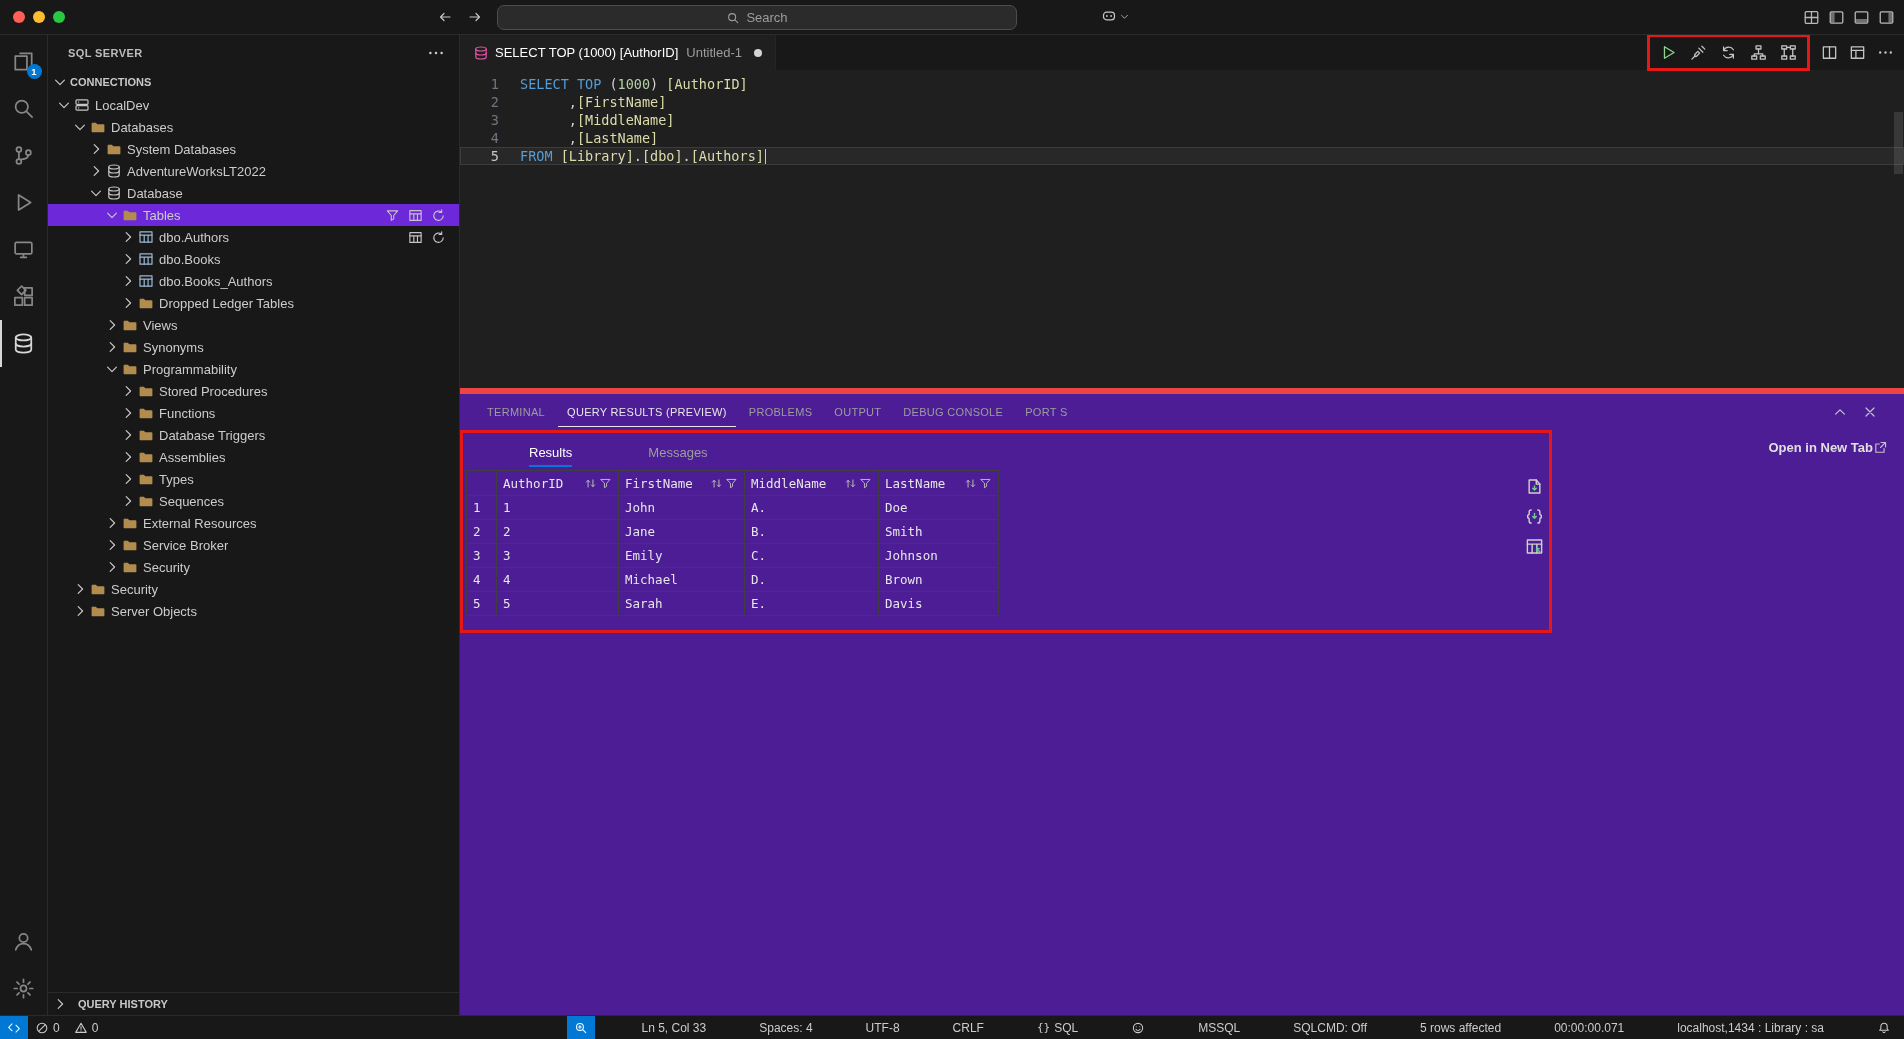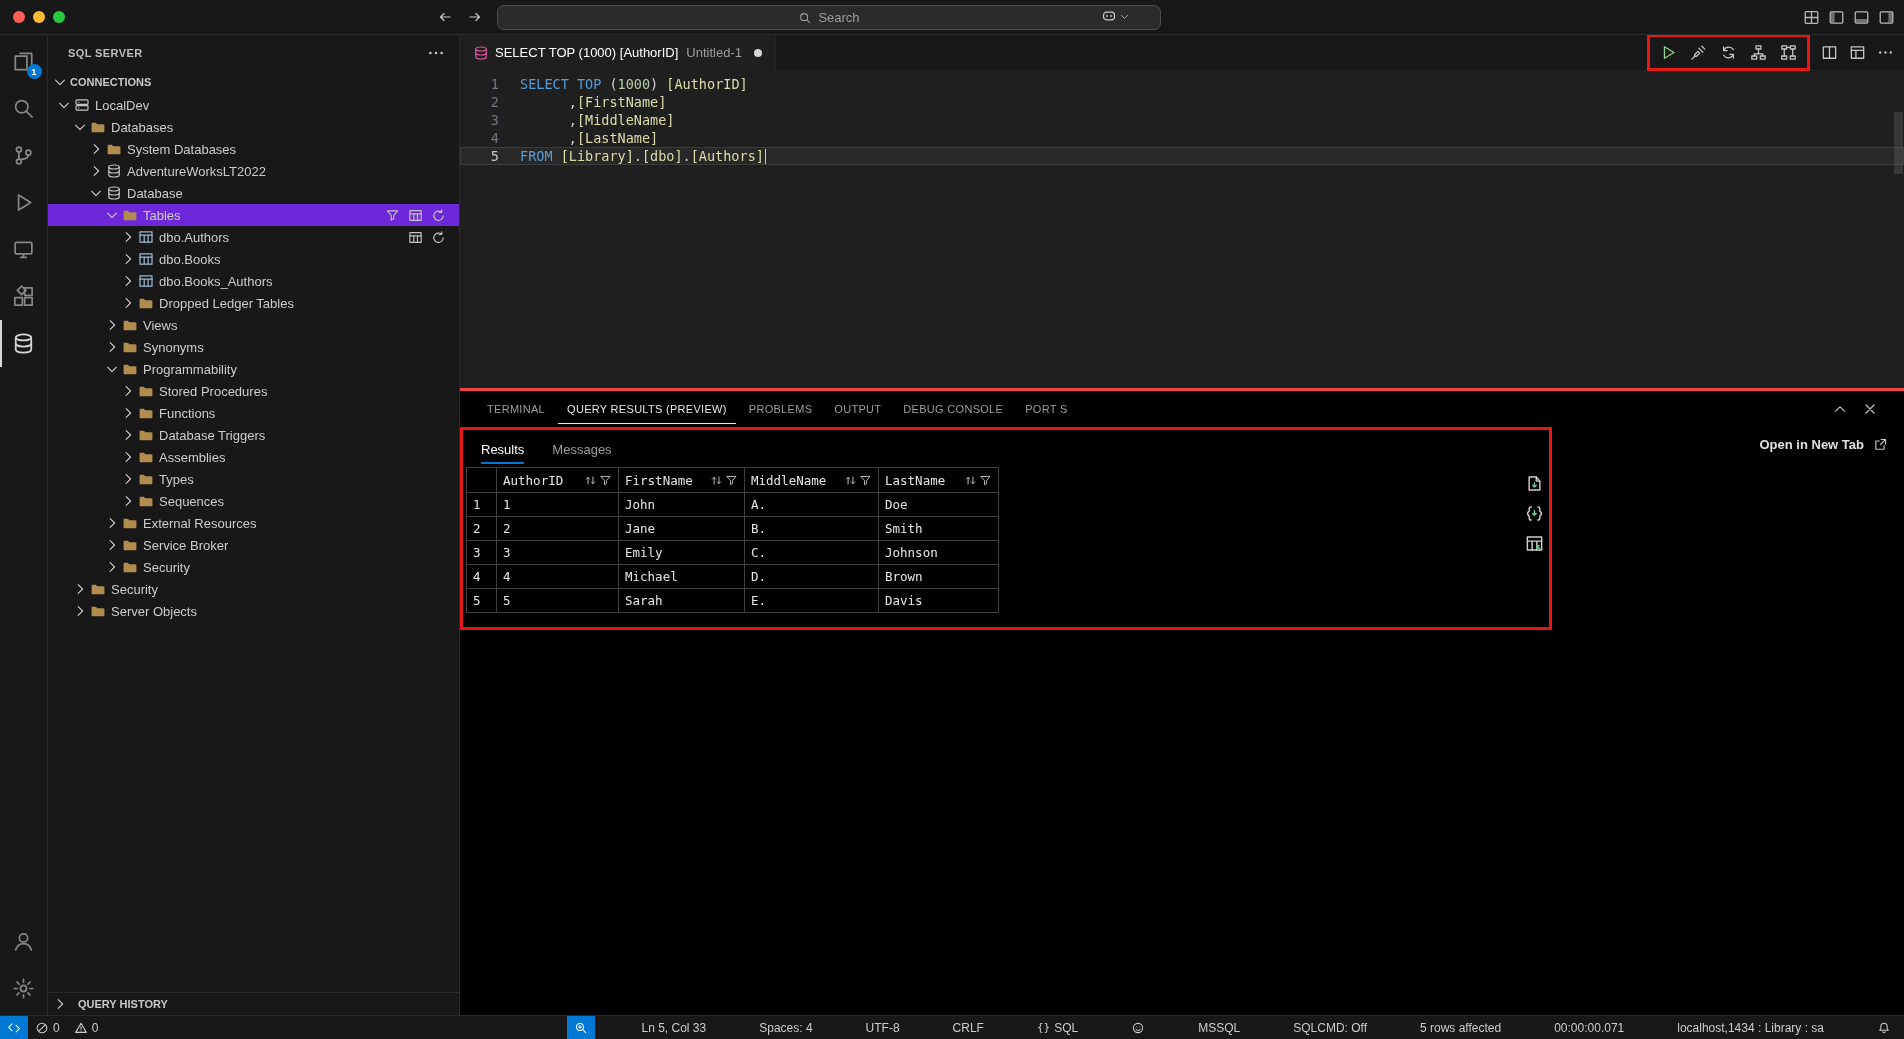--- a/index.html
+++ b/index.html
@@ -9,21 +9,21 @@
   .icon { display:inline-flex; width:16px; height:16px; color:#c5c5c5; flex:none; }
   .icon svg { width:100%; height:100%; display:block; }
 
   
   .titlebar { height:35px; flex:0 0 35px; background:#181818; border-bottom:1px solid #2b2b2b;
     position:relative; display:flex; align-items:center; }
   .traffic { display:flex; gap:8px; padding-left:13px; }
   .tl { width:12px; height:12px; border-radius:50%; }
   .tl.red{background:#ff5f57}.tl.yellow{background:#febc2e}.tl.green{background:#28c840}
   .nav-arrows { position:absolute; left:437px; top:9px; display:flex; gap:14px; color:#9d9d9d; }
-  .search-box { position:absolute; left:497px; top:5px; width:664px; height:25px; background:#2b2b2b;
+  .search-box { position:absolute; left:497px; top:5px; width:520px; height:25px; background:#2b2b2b;
     border:1px solid #4d4d4d; border-radius:7px; display:flex; align-items:center; justify-content:center;
     gap:6px; color:#9d9d9d; font-size:13px; }
   .search-box .icon { width:14px; height:14px; color:#9d9d9d; }
   .copilot-wrap { position:absolute; left:1101px; top:8px; display:flex; align-items:center; gap:2px; color:#b8b8b8; }
   .copilot-wrap .icon.sm { width:11px; height:11px; }
   .tb-right { position:absolute; right:9px; top:9px; display:flex; gap:8px; }
   .tb-right .icon { width:17px; height:17px; color:#b8b8b8; cursor:pointer; }
 
   
   .main { flex:1; display:flex; min-height:0; }
@@ -80,41 +80,41 @@
   .code-line { display:flex; height:18px; align-items:center; width:100%; }
   .code-line.current { background:rgba(255,255,255,.045); box-shadow:inset 0 0 0 1px #3c3c3c; }
   .gutter { width:60px; flex:0 0 60px; text-align:right; padding-right:21px; color:#6e7681; }
   .code-line.current .gutter { color:#c6c6c6; }
   .lt { white-space:pre; }
   .tok-kw{color:var(--kw)} .tok-id{color:var(--ident)} .tok-num{color:var(--num)} .tok-pl{color:#d4d4d4}
   .caret { width:1.5px; height:15px; background:#c8c8c8; margin-left:1px; }
   .scroll-thumb { position:absolute; right:1px; top:42px; width:9px; height:62px; background:rgba(121,121,121,.28); }
 
   
-  .panel { flex:1; background:#000000; border-top:3px solid #ef4444; display:flex; flex-direction:column; min-height:0; }
+  .panel { flex:1; background:#4c1d95; border-top:6px solid #ef4444; display:flex; flex-direction:column; min-height:0; }
   .panel-tabs { height:35px; flex:0 0 35px; display:flex; align-items:center; padding:0 10px 0 18px; gap:4px; }
   .ptab { font-size:11px; letter-spacing:.3px; color:#9d9d9d; padding:10px 9px 9px; cursor:pointer; }
   .ptab.active { color:#e7e7e7; border-bottom:1px solid #e7e7e7; padding-bottom:8px; }
   .panel-actions { margin-left:auto; display:flex; gap:14px; padding-right:16px; }
   .panel-actions .icon { width:16px; height:16px; cursor:pointer; }
   .panel-content { flex:1; position:relative; }
   .results-box { position:absolute; left:0; top:1px; width:1092px; height:203px; border:3px solid var(--annotation); }
   .results-tabs { display:flex; align-items:flex-end; gap:28px; padding:9px 0 0 18px; height:34px; }
-  .rtab { font-size:13px; color:#9d9d9d; padding-bottom:5px; cursor:pointer; border-bottom:2px solid transparent; }
+  .rtab { font-size:13px; color:#9d9d9d; padding-bottom:5px; cursor:pointer; border-bottom:2px solid transparent;margin-left:48px; }
   .rtab.active { color:#fff; border-bottom:2px solid var(--accent); }
   .grid-wrap { padding:3px 0 0 3px; }
   table.grid { border-collapse:collapse; font-family:"DejaVu Sans Mono","Liberation Mono",monospace;
     font-size:12.5px; color:#e6e6e6; table-layout:fixed; }
   .grid th,.grid td { border:1px solid #3f3f3f; padding:1px 6px; text-align:left; font-weight:400;
     overflow:hidden; white-space:nowrap; }
   .grid th { height:25px; } .grid td { height:24px; }
   .hdr { display:flex; align-items:center; gap:4px; }
   .hdr-icons { margin-left:auto; display:flex; align-items:center; gap:2px; }
   .hdr-icons .icon { width:13px; height:13px; color:#bdbdbd; }
-  .open-new-tab { position:absolute; top:11px; right:16px; display:flex; align-items:center; gap:9px;
+  .open-new-tab { position:absolute; top:11px; right:16px; display:flex; align-items:center; 
     font-size:13px; font-weight:700; color:#e0e0e0; cursor:pointer; }
   .open-new-tab .icon { width:15px; height:15px; }
   .side-icons { position:absolute; right:5px; top:44px; display:flex; flex-direction:column; gap:11px; }
   .side-icons .icon { width:19px; height:19px; color:#cfcfcf; cursor:pointer; }
 
   
   .statusbar { height:24px; flex:0 0 24px; background:#181818; border-top:1px solid #2b2b2b;
     display:flex; align-items:stretch; font-size:12px; color:#cccccc; }
   .sb-left,.sb-right { display:flex; align-items:stretch; }
   .sb-right { margin-left:auto; padding-right:6px;gap:39px; }

